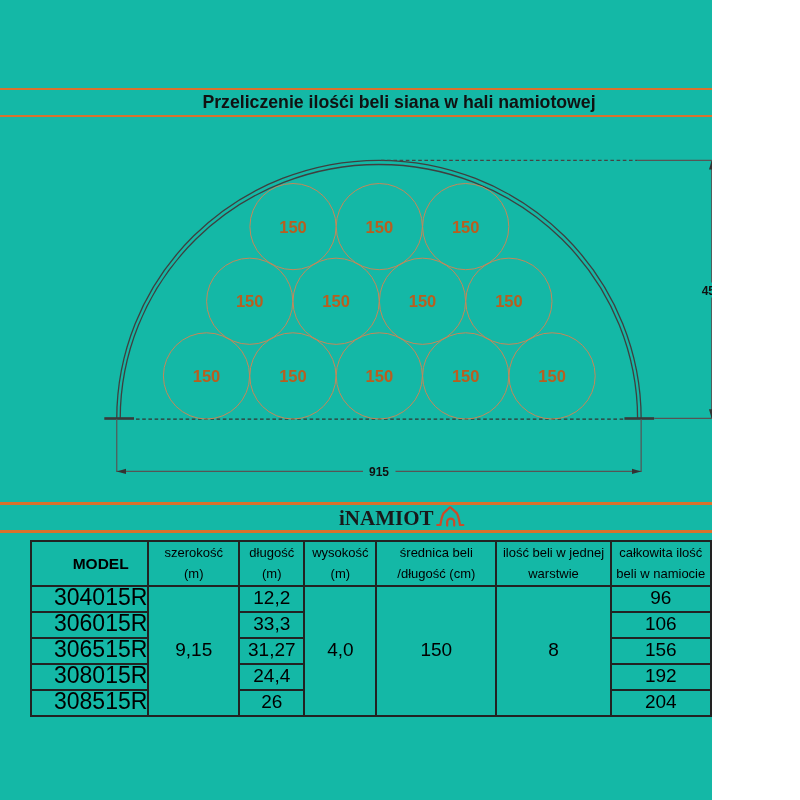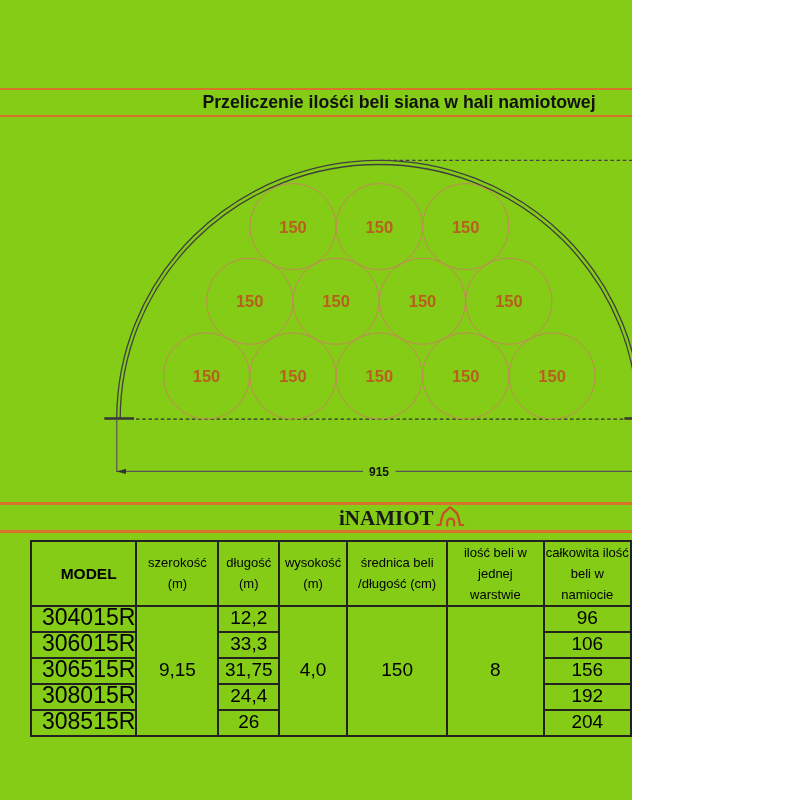--- a/index.html
+++ b/index.html
@@ -1,26 +1,26 @@
 <!DOCTYPE html>
 <html><head>
 <meta charset="utf-8">
 <style>
   html,body{margin:0;padding:0;background:#ffffff;}
-  #page{position:relative;width:632px;height:800px;background:#84cc16;overflow:hidden;
+  #page{position:relative;width:712px;height:800px;background:#14b8a6;overflow:hidden;
         font-family:"Liberation Sans", sans-serif;}
   .abs{position:absolute;}
   .oline{position:absolute;left:0;width:800px;background:#d8722d;}
   table{border-collapse:collapse;position:absolute;left:30px;top:539.5px;
         table-layout:fixed;}
   td{border:2px solid #222;text-align:center;vertical-align:middle;
      font-size:13px;color:#000;padding:0;line-height:21px;}
   .mhdr{font-weight:bold;font-size:15.5px;}
   td.bold,td.val{padding-bottom:3px;}
-  tr td:first-child{padding-left:10px;margin-left:24px;}
+  tr td:first-child{padding-left:22px;margin-left:24px;}
   .bold{font-weight:normal;font-size:23px;}
   .val{font-size:19px;margin-left:8px;}
 </style>
 </head>
 <body>
 <div id="page">
 
   <div class="oline" style="top:87.6px;height:2.7px;"></div>
   <div class="oline" style="top:115.2px;height:2.3px;"></div>
   <div class="oline" style="top:501.9px;height:2.7px;"></div>
@@ -123,21 +123,21 @@
       <td rowspan="5" class="val">8</td>
       <td class="val">96</td>
     </tr>
     <tr style="height:26px;">
           <td class="bold">306015R</td>
           <td class="val">33,3</td>
           <td class="val">106</td>
         </tr>
     <tr style="height:26px;">
           <td class="bold">306515R</td>
-          <td class="val">31,75</td>
+          <td class="val">31,27</td>
           <td class="val">156</td>
         </tr>
     <tr style="height:26px;">
           <td class="bold">308015R</td>
           <td class="val">24,4</td>
           <td class="val">192</td>
         </tr>
     <tr style="height:26px;">
           <td class="bold">308515R</td>
           <td class="val">26</td>

